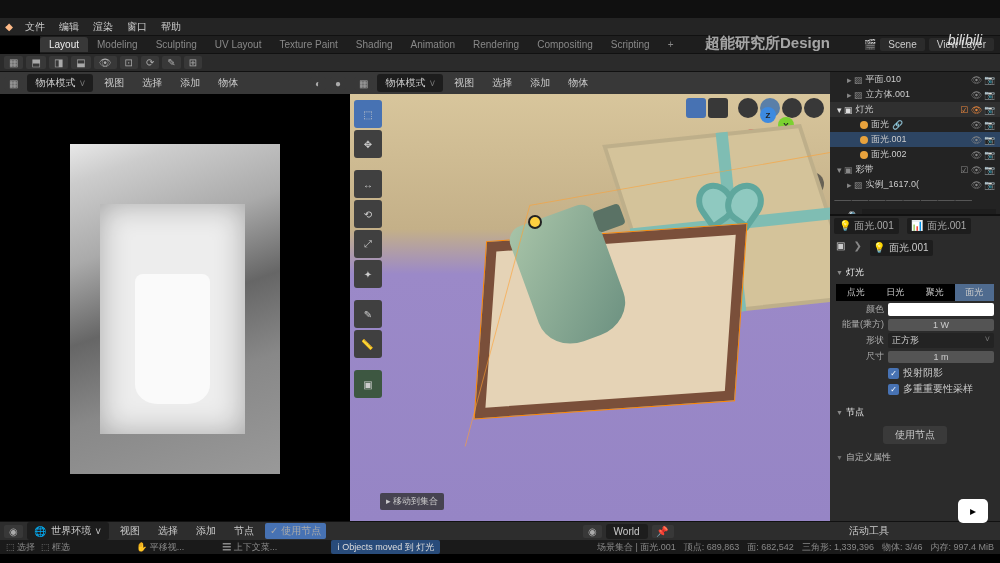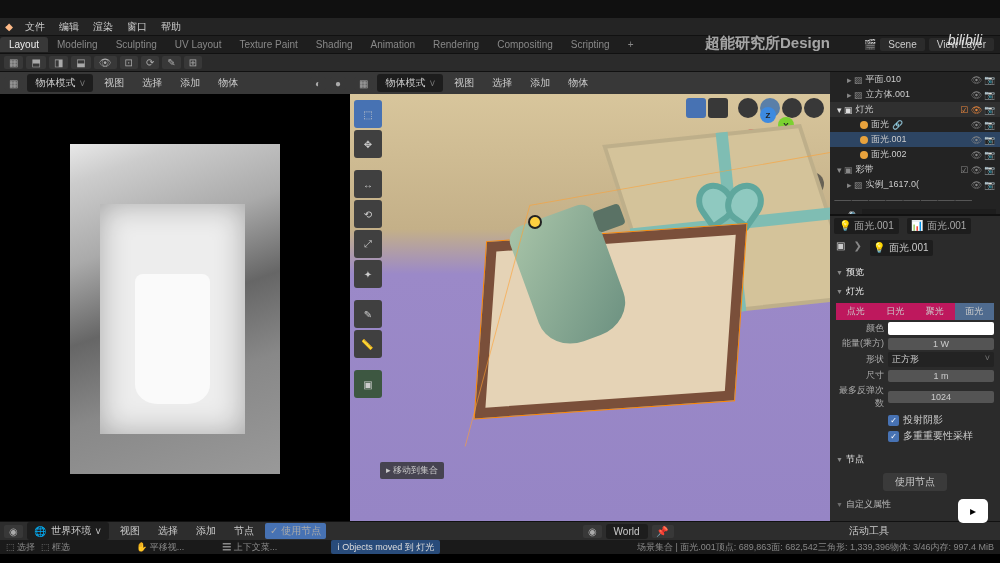--- a/index.html
+++ b/index.html
@@ -1,21 +1,21 @@
 <!DOCTYPE html>
 <html><head>
 <meta charset="utf-8">
 <style>
 * { margin: 0; padding: 0; box-sizing: border-box; font-family: -apple-system, "Microsoft YaHei", sans-serif; }
 body { width: 1000px; height: 563px; background: #000; color: #ccc; font-size: 10px; overflow: hidden; position: relative; }
 .titlebar { height: 18px; background: #101010; display: flex; align-items: center; }
 .topbar { height: 18px; background: #242424; display: flex; align-items: center; border-bottom: 1px solid #111; }
 .topbar .logo { width: 18px; height: 18px; display:flex; align-items:center; justify-content:center; color:#fb8; }
 .menu-item { padding: 2px 7px; cursor: pointer; color: #ccc; }
-.workspace-tabs { height: 18px; background: #1e1e1e; display: flex; align-items: center; border-bottom: 1px solid #111; }
+.workspace-tabs { height: 18px; background: #1e1e1e; display: flex; align-items: center; border-bottom: 1px solid #111; margin-left: 40px; }
 .ws-tab { padding: 2px 9px; color: #888; cursor: pointer; }
 .ws-tab.active { background: #383838; color: #eee; border-radius: 3px 3px 0 0; }
 .ws-right { margin-left: auto; display: flex; align-items: center; gap: 4px; padding-right: 6px; }
 .scene-box { background: #2b2b2b; padding: 1px 8px; border-radius: 2px; display:flex; align-items:center; gap:4px;}
 .toolbar { height: 18px; background: #2b2b2b; display: flex; align-items: center; gap: 3px; padding: 0 4px; border-bottom:1px solid #111;}
 .tool-btn { background: #383838; padding: 1px 5px; border-radius: 2px; color: #aaa; cursor:pointer; }
 .main-area { display: flex; height: calc(563px - 18px - 18px - 18px - 18px - 18px - 14px - 10px); }
 .left-panel { width: 350px; display: flex; flex-direction: column; background: #000; }
 .left-header { height: 22px; background: #383838; display: flex; align-items: center; gap: 4px; padding: 0 4px; }
 .mode-dropdown { background: #1d1d1d; padding: 2px 8px; border-radius: 3px; display:flex; align-items:center; gap:4px;}
@@ -53,39 +53,39 @@
 .outliner-row.selected { background: #2d4563;}
 .outliner-row .indent { width: 10px; }
 .outliner-row .icon-dot { width:8px; height:8px; border-radius:50%; background:#e8a23c; flex-shrink:0;}
 .outliner-row .vis-icons { margin-left:auto; display:flex; gap:2px; color:#888;}
 .props { flex:1; background:#2b2b2b; overflow-y:auto; border-top: 2px solid #111;}
 .props-header { display:flex; padding: 2px 4px; background:#383838; gap:4px;}
 .props-section { padding: 3px 6px;}
 .section-title { color:#eee; padding: 3px 0; font-size: 9px; display:flex; align-items:center; gap:3px;}
 .section-title::before{ content:"▼"; font-size:7px; color:#888;}
 .light-type-tabs { display:flex; gap:0; margin: 2px 0;}
-.light-tab { flex:1; text-align:center; padding:2px; background:#be185d; font-size:9px;}
+.light-tab { flex:1; text-align:center; padding:2px; background:#000000; font-size:9px;}
 .light-tab.active { background:#4f6b8f;}
 .prop-row { display:flex; align-items:center; margin: 2px 0; gap:4px;}
 .prop-label { width:48px; text-align:right; color:#aaa; font-size:9px;}
 .prop-value { flex:1; background: #545454; padding: 1px 4px; border-radius: 2px; text-align:center; font-size:9px;}
 .prop-color { flex:1; height:13px; background: #fff; border-radius: 2px;}
 .checkbox-row { display:flex; align-items:center; gap:4px; padding:1px 0 1px 52px;}
 .chk { width:11px; height:11px; background:#4772b3; border-radius:2px; color:#fff; font-size:8px; text-align:center; line-height:11px;}
 .chk.off { background:#444;}
 .bottom-area { background:#232323; border-top:1px solid #111;}
 .node-header { height:18px; display:flex; align-items:center; gap:4px; padding:0 4px; background:#2d2d2d;}
 .status-bar { height:14px; background:#1a1a1a; display:flex; align-items:center; gap:6px; padding:0 6px; font-size:9px; color:#888;}
-.status-right { margin-left:auto; display:flex; }
+.status-right { margin-left:auto; display:flex; gap:8px;}
 .status-pill{ background:#284b7a; padding:0 6px; border-radius:2px; color:#ddd;}
 .watermark { position:absolute; top: 32px; right:18px; font-size: 14px; font-weight:400; color: rgba(255,255,255,0.85); font-style:italic; pointer-events:none; z-index:100;}
 .watermark2 { position:absolute; top: 34px; right:170px; font-size: 15px; font-weight:600; color: rgba(255,255,255,0.6); pointer-events:none; z-index:100;text-align:right;}
 .black-footer{ height:10px; background:#000;}
 .center-btn { background:#3a3a3a; padding:2px 12px; border-radius:3px; margin: 0 auto;}
-.pill-floor-msg { position:absolute; top:390px; left:30px; background:rgba(50,50,50,0.8); padding:2px 6px; border-radius:2px; font-size:9px;}
+.pill-floor-msg { position:absolute; top:421px; left:30px; background:rgba(50,50,50,0.8); padding:2px 6px; border-radius:2px; font-size:9px;}
 </style>
 </head>
 <body>
 
 <div class="titlebar"></div>
 
 <div class="topbar">
  <div class="logo">◆</div>
  <div class="menu-item">文件</div>
  <div class="menu-item">编辑</div>
@@ -283,21 +283,20 @@
      <div class="props-header" style="background:#2b2b2b; gap:8px">
           <span class="tool-btn" style="background:#1d1d1d">💡 <span>面光.001</span></span>
           <span class="tool-btn" style="background:#1d1d1d">📊 <span>面光.001</span></span>
         </div>
      <div class="props-header" style="background:#2b2b2b; gap:8px; padding:4px 6px;">
           <span>▣</span>
           <span style="color:#888">❯</span>
           <span style="background:#1d1d1d; padding:1px 4px; border-radius:2px;">💡 <span>面光.001</span></span>
         </div>
      <div class="props-section">
-       <div class="section-title" style="--closed:1">预览</div>
        <div class="section-title">灯光</div>
        <div class="light-type-tabs">
          <div class="light-tab">点光</div>
          <div class="light-tab">日光</div>
          <div class="light-tab">聚光</div>
          <div class="light-tab active">面光</div>
        </div>
        <div class="prop-row">
             <div class="prop-label">颜色</div>
             <div class="prop-color"></div>
@@ -306,24 +305,20 @@
             <div class="prop-label">能量(乘方)</div>
             <div class="prop-value">1 W</div>
           </div>
        <div class="prop-row">
             <div class="prop-label">形状</div>
             <div class="prop-value" style="background:#232323;text-align:left;"><span>正方形</span> <span style="float:right;color:#777">˅</span></div>
           </div>
        <div class="prop-row">
             <div class="prop-label">尺寸</div>
             <div class="prop-value">1 m</div>
-          </div>
-       <div class="prop-row">
-            <div class="prop-label">最多反弹次数</div>
-            <div class="prop-value">1024</div>
           </div>
        <div class="checkbox-row">
             <div class="chk">✓</div>
             <span>投射阴影</span>
           </div>
        <div class="checkbox-row">
             <div class="chk">✓</div>
             <span>多重重要性采样</span>
           </div>
        <div style="height:6px"></div>

